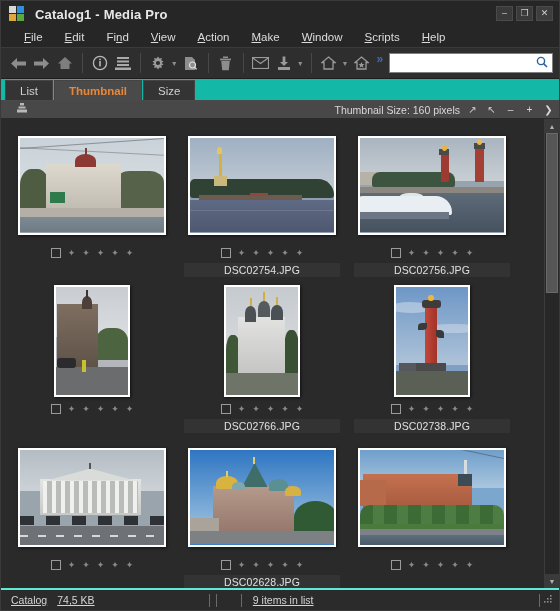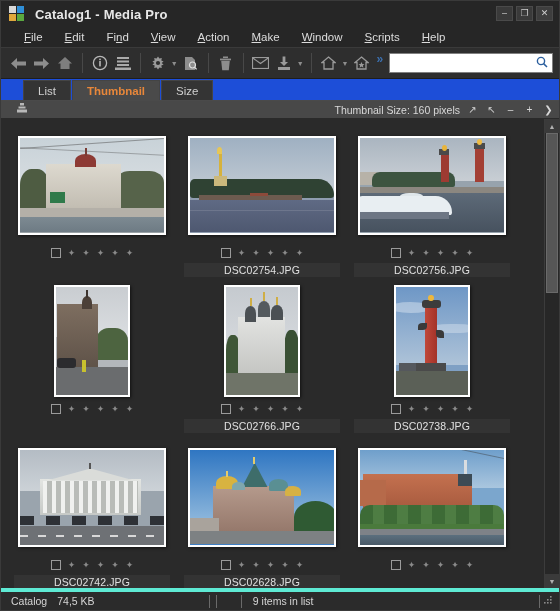--- a/index.html
+++ b/index.html
@@ -106,23 +106,23 @@
   .search-box input {
     flex: 1; border: none; outline: none;
     font-size: 11px; font-family: "Liberation Sans", sans-serif;
     background: transparent; color: #111;
   }
   .search-ico { color: #2b5f9e; font-size: 12px; }
 
   
   .tabstrip {
     height: 22px; flex: none;
-    background: #1d4ed8;
+    background: #14b8a6;
     display: flex; align-items: flex-end;
-    padding-left: 22px;
+    padding-left: 4px;
     border-bottom: 1px solid #4a4a4a;
   }
   .tab {
     height: 20px; padding: 0 14px;
     font-size: 11.5px; color: #d0d0d0;
     display: flex; align-items: center;
     background: #343434;
     border: 1px solid #444; border-bottom: none;
     margin-right: 1px;
   }
@@ -217,24 +217,25 @@
   .sb-track { flex: 1; background: #272727; position: relative; }
   .sb-thumb {
     position: absolute; left: 1px; right: 1px; top: 0;
     height: 160px; background: #565656; border: 1px solid #6a6a6a;
   }
 
   
   .statusbar {
     height: 22px; flex: none;
     background: #2b2b2b;
-    border-top: 4px solid #5eead4;
+    border-top: 2px solid #5eead4;
     display: flex; align-items: center;
     font-size: 10.5px; color: #d5d5d5;
     padding: 0 6px;
+    text-decoration: underline;
   }
   .sb-cat { margin-left: 4px; }
   .sb-size { margin-left: 10px; }
   .sb-div { width: 1px; height: 13px; background: #6a6a6a; margin: 0 3px; }
   .sb-items { margin-left: 8px; }
   .sb-grip { margin-left: auto; color: #8a8a8a; font-size: 9px; letter-spacing:-1px;}
 
   
   .ph { width: 100%; height: 100%; position: relative; overflow: hidden; }
   .ph > i { position: absolute; display: block; }
@@ -708,21 +709,20 @@
             </div>
           </div>
           <div class="rating-row">
             <span class="chk"></span>
             <span class="star">✦</span>
             <span class="star">✦</span>
             <span class="star">✦</span>
             <span class="star">✦</span>
             <span class="star">✦</span>
           </div>
-          <div class="fname">DSC02742.JPG</div>
         </div>
 
         <div class="cell">
           <div class="thumb-frame">
             <div class="thumb landscape">
               <div class="ph p8">
                   <i class="sky"></i>
                   <i class="tr"></i>
                   <i class="body"></i>
                   <i class="tent"></i>

